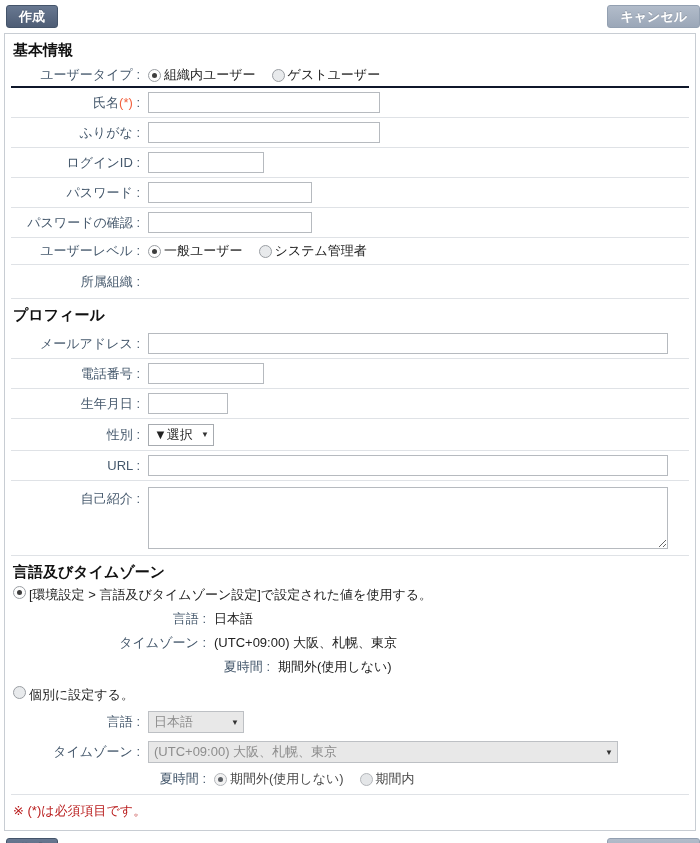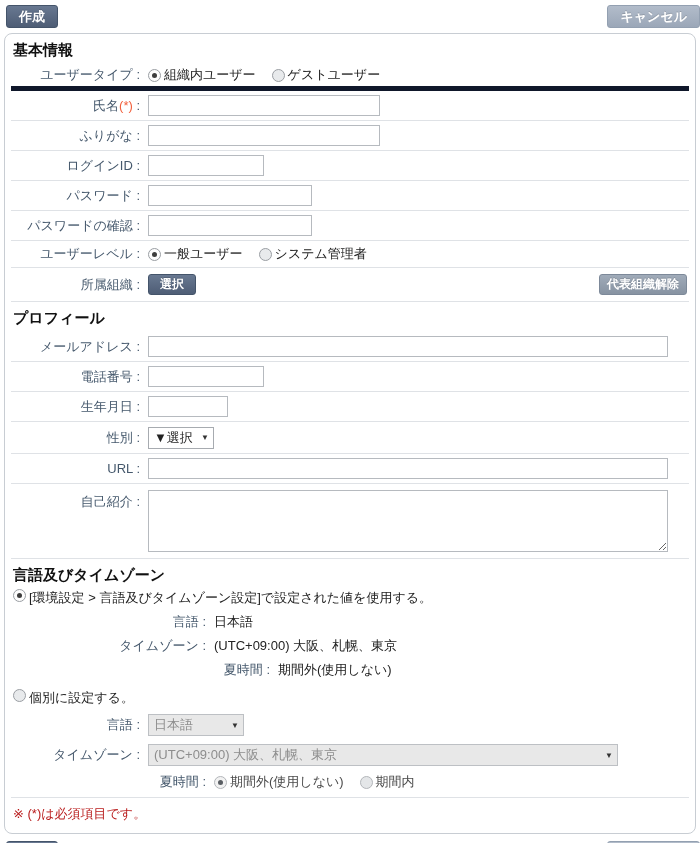--- a/index.html
+++ b/index.html
@@ -13,21 +13,21 @@
   .btn {
     display:inline-block; border-radius:3px; color:#fff; font-weight:bold;
     font-size:13px; padding:3px 12px; cursor:pointer; line-height:15px;
     text-shadow:0 -1px 0 rgba(0,0,0,.15);
   }
   .btn-primary { background:linear-gradient(#687891,#4e5d75); border:1px solid #44546a; }
   .btn-secondary { background:linear-gradient(#b2bcca,#9ba7b8); border:1px solid #93a0b1; }
   .btn-small { font-size:12px; padding:2px 11px; }
   .btn-gray { background:linear-gradient(#a0abb9,#8793a2); border:1px solid #7d8999; font-size:12px; padding:2px 7px; font-weight:bold; }
 
-  .box { margin:0 4px; border:1px solid #c8cdd3; border-radius:8px; background:#fff; padding:0 6px 2px 6px; }
+  .box { margin:0 4px; border:1px solid #c8cdd3; border-radius:0; background:#fff; padding:0 6px 2px 6px; }
 
   .sec-title { font-size:15px; font-weight:bold; color:#111; padding:7px 2px 4px 2px; }
 
   .row { display:flex; align-items:center; border-bottom:1px solid #dfe2e6; padding:4px 0; min-height:30px; }
   .row.nb { border-bottom:none; min-height:24px; padding:2px 0; }
   .row.top { align-items:flex-start; }
   .lbl { width:134px; flex-shrink:0; text-align:right; color:#45586c; padding-right:5px; }
   .lbl.w200 { width:200px; }
   .lbl.w264 { width:264px; }
   .fld { flex:1; display:flex; align-items:center; padding-left:3px; gap:4px; flex-wrap:wrap; }
@@ -67,21 +67,21 @@
 
 <div class="toolbar">
   <span class="btn btn-primary">作成</span>
   <span class="btn btn-secondary">キャンセル</span>
 </div>
 
 <div class="box">
 
   <div class="sec-title">基本情報</div>
 
-  <div class="row nb" style="border-bottom:5px solid #0f172a;">
+  <div class="row nb" style="border-bottom:2px solid #0f172a;">
     <div class="lbl">ユーザータイプ :</div>
     <div class="fld">
       <span class="inline">
         <span class="radio checked"></span>
         <span class="optlabel">組織内ユーザー</span>
       </span>
       <span class="inline">
         <span class="radio"></span>
         <span class="optlabel">ゲストユーザー</span>
       </span>
@@ -132,24 +132,20 @@
       </span>
       <span class="inline">
         <span class="radio"></span>
         <span class="optlabel">システム管理者</span>
       </span>
     </div>
   </div>
 
   <div class="row" style="min-height:34px;">
     <div class="lbl">所属組織 :</div>
-    <div class="fld" style="justify-content:space-between; padding-right:2px;">
-      <span class="btn btn-primary btn-small">選択</span>
-      <span class="btn btn-gray">代表組織解除</span>
-    </div>
   </div>
 
   <div class="sec-title">プロフィール</div>
 
   <div class="row">
     <div class="lbl">メールアドレス :</div>
     <div class="fld">
         <input type="text" class="in w520" style="">
       </div>
   </div>

